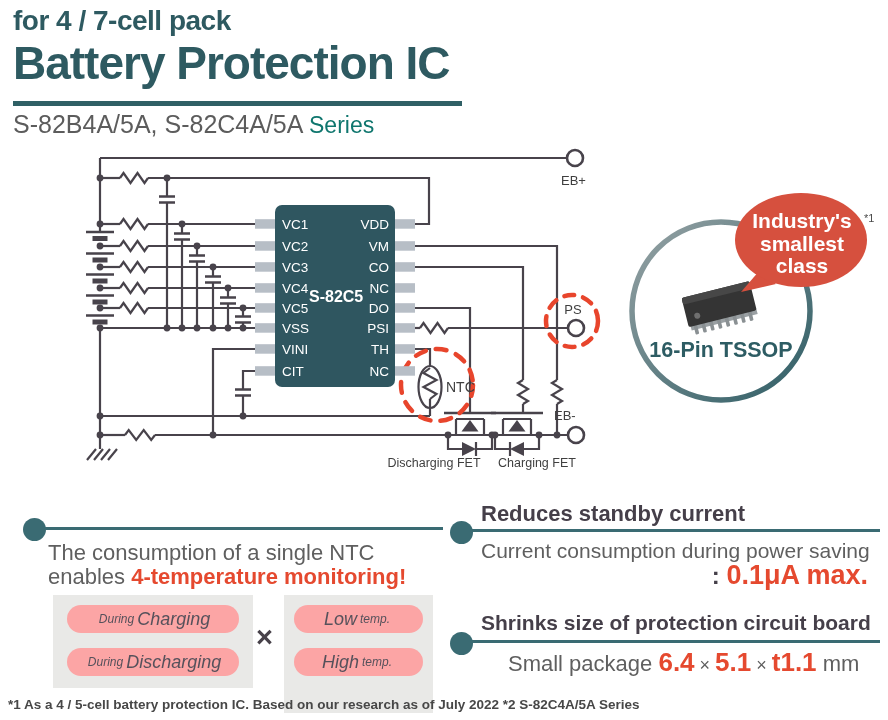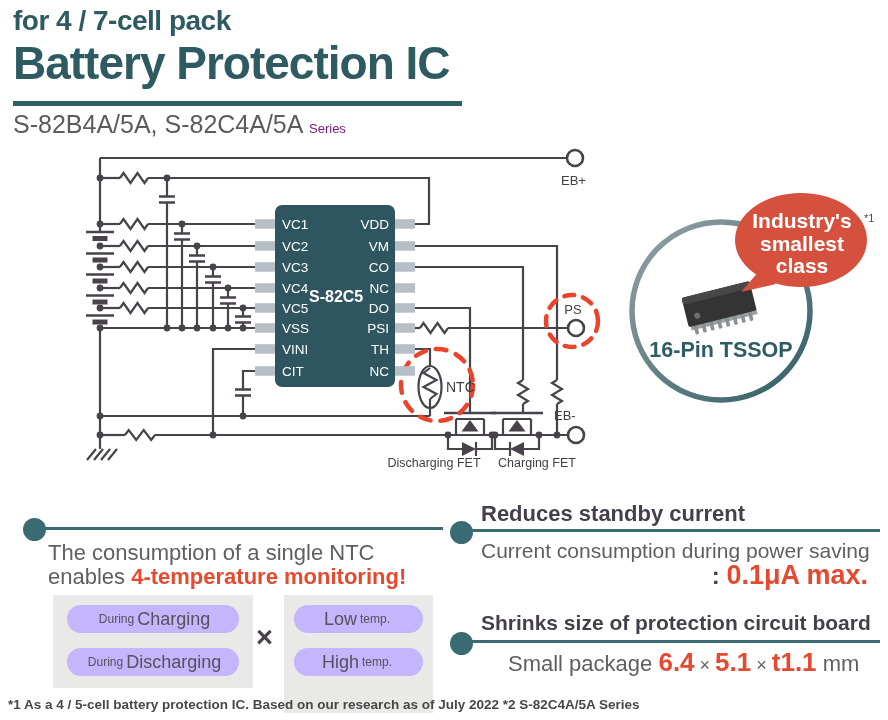--- a/index.html
+++ b/index.html
@@ -3,30 +3,30 @@
 <meta charset="utf-8">
 <style>
   html,body{margin:0;padding:0;background:#fff;}
   .stage{position:relative;width:888px;height:720px;background:#fff;overflow:hidden;
          font-family:"Liberation Sans",sans-serif;}
   .abs{position:absolute;}
   .kicker{left:13px;top:5px;font-size:28px;font-weight:700;color:#2e5a61;letter-spacing:-0.5px;}
   .title{left:13px;top:36px;font-size:46px;font-weight:700;color:#2e5a61;letter-spacing:-1px;}
   .title-rule{left:13px;top:101px;width:449px;height:5px;background:#2f6065;}
   .series{left:13px;top:110px;font-size:25px;color:#5c5c5c;}
-  .series .suffix{font-size:13px;color:#701a75;}
+  .series .suffix{font-size:23px;color:#0f766e;}
   .feat-head{font-weight:700;color:#453f49;font-size:21px;line-height:24px;}
   .feat-dot{width:23px;height:23px;border-radius:50%;background:#3a6b73;}
   .feat-rule{height:3px;background:#3a6b73;}
   .feat-body{color:#5f5f5f;font-size:22px;line-height:24px;}
   .accent{color:#e5492f;font-weight:700;}
   .sup{font-size:12px;vertical-align:super;}
   .panel{background:#e9e9e7;}
-  .pill{position:absolute;background:#c4b5fd;border-radius:15px;height:28px;display:flex;
-        align-items:center;justify-content:center;color:#56515b;white-space:nowrap;}
+  .pill{position:absolute;background:#fca5a5;border-radius:15px;height:28px;display:flex;
+        align-items:center;justify-content:center;color:#56515b;white-space:nowrap;font-style:italic;}
   .pill .big{font-size:18px;}
   .pill .small{font-size:12px;margin:0 3px;}
   .times{font-size:29px;font-weight:700;color:#474149;}
   .value-line{text-align:right;}
   .colon{color:#45404a;font-size:24px;font-weight:700;}
   .big-red{color:#e5492f;font-weight:700;font-size:26px;}
   .dim-x{color:#5f5f5f;font-size:18px;}
   .footnote{left:8px;top:697px;font-size:13.5px;color:#474747;font-weight:bold;}
   svg text{font-family:"Liberation Sans",sans-serif;}
 </style>

